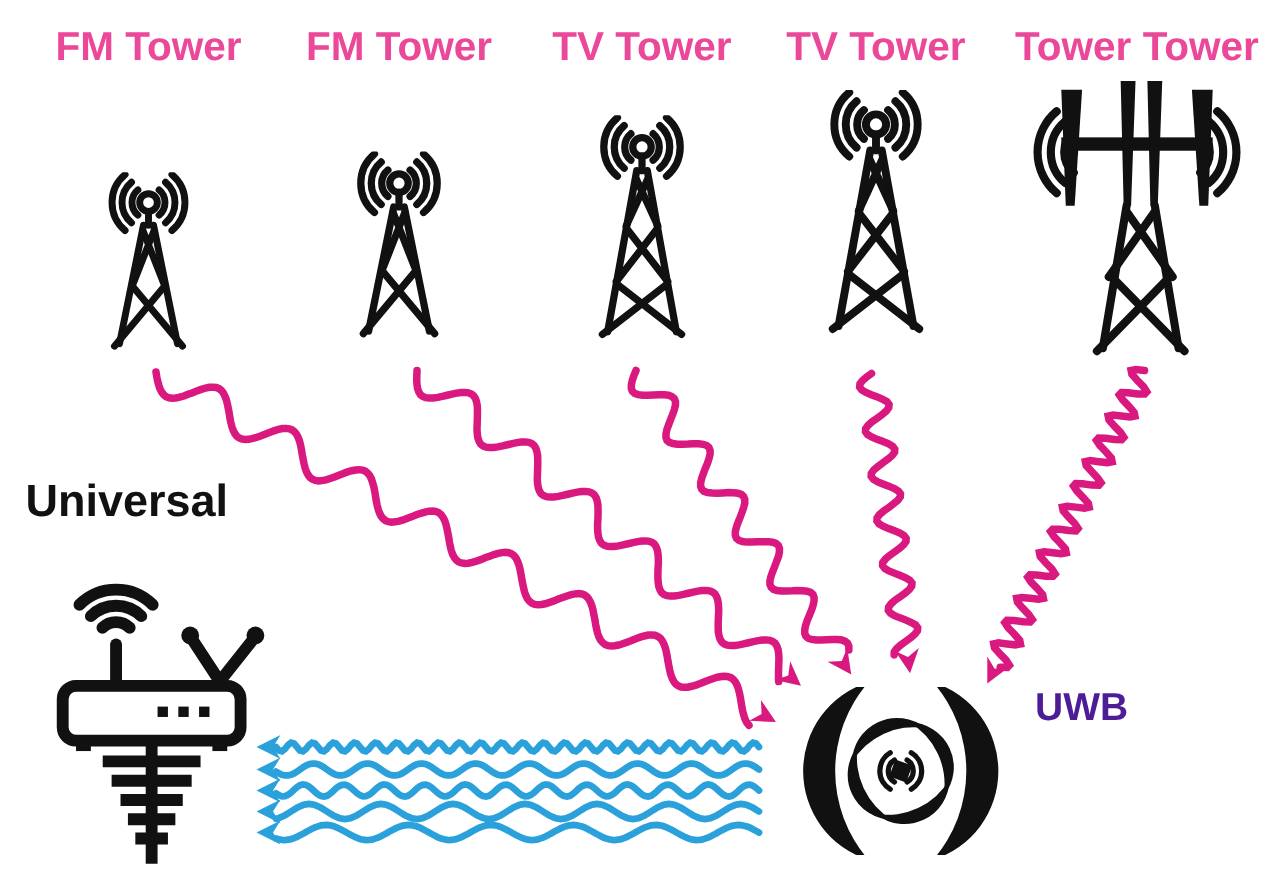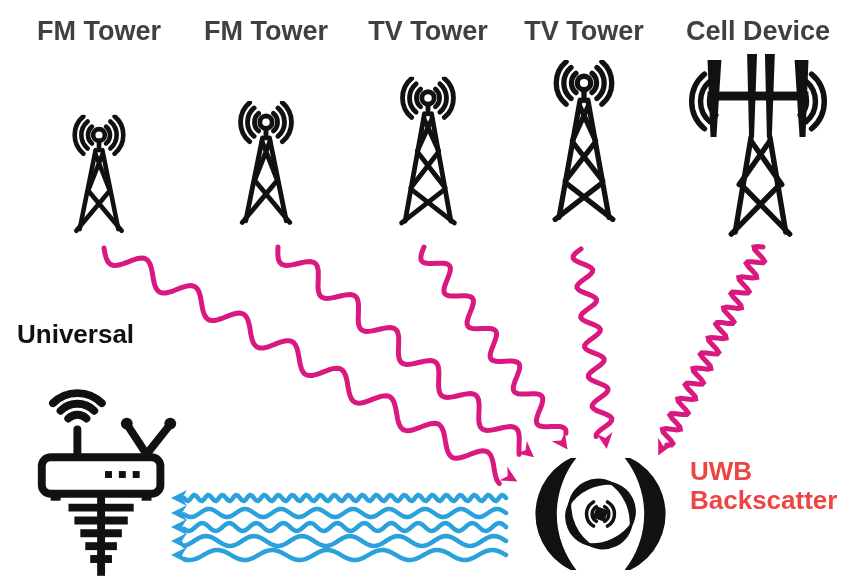--- a/index.html
+++ b/index.html
@@ -1,22 +1,22 @@
 <!DOCTYPE html>
 <html><head>
 <meta charset="utf-8">
 <style>
   html,body{margin:0;padding:0;background:#fff;}
   .stage{position:relative;width:850px;height:580px;background:#ffffff;overflow:hidden;
          font-family:"Liberation Sans", sans-serif;color:#111;}
   .tower-label{position:absolute;transform:translateX(-50%);font-size:27px;font-weight:bold;
-               white-space:nowrap;letter-spacing:0px;color:#404040;}
+               white-space:nowrap;letter-spacing:0px;color:#ec4899;}
   .tower-icon{position:absolute;}
-  .rx-label{position:absolute;left:17px;top:318px;font-size:26px;font-weight:bold;line-height:33px;color:#111;text-align:center;}
-  .dev-label{position:absolute;left:690px;top:457px;font-size:26px;font-weight:bold;line-height:29px;color:#ef4444;}
+  .rx-label{position:absolute;left:17px;top:318px;font-size:30px;font-weight:bold;line-height:33px;color:#111;text-align:center;}
+  .dev-label{position:absolute;left:690px;top:457px;font-size:26px;font-weight:bold;line-height:29px;color:#4c1d95;}
   .wave-layer{position:absolute;left:0;top:0;z-index:1;pointer-events:none;}
   .icon-layer{position:absolute;z-index:2;}
   .sprite{position:absolute;width:0;height:0;overflow:hidden;}
 </style>
 </head>
 <body>
 
 <div class="stage">
 
   <svg class="sprite" xmlns="http://www.w3.org/2000/svg">
@@ -72,21 +72,21 @@
         <path d="M 68,90 L 99,134 M 87,90 L 56,134"></path>
         <path d="M 60,136 L 107,184 M 95,136 L 48,184"></path>
       </g>
     </symbol>
   </svg>
 
   <div class="tower-label" style="left:99px;top:16px">FM Tower</div>
   <div class="tower-label" style="left:266px;top:16px">FM Tower</div>
   <div class="tower-label" style="left:428px;top:16px">TV Tower</div>
   <div class="tower-label" style="left:584px;top:16px">TV Tower</div>
-  <div class="tower-label" style="left:758px;top:16px">Cell Device</div>
+  <div class="tower-label" style="left:758px;top:16px">Tower Tower</div>
 
   <svg class="tower-icon" style="left:57px;top:112px" width="84" height="125" viewBox="0 0 100 142">
       <use href="#sym-tower-sm"></use>
     </svg>
   <svg class="tower-icon" style="left:222px;top:90px" width="88" height="147" viewBox="0 0 100 142">
       <use href="#sym-tower-sm"></use>
     </svg>
   <svg class="tower-icon" style="left:384px;top:67px" width="88" height="171" viewBox="0 0 100 172">
       <use href="#sym-tower-lg"></use>
     </svg>
@@ -161,16 +161,15 @@
     </g>
     <g stroke="#111" stroke-width="3.5" fill="none" stroke-linecap="round">
       <path d="M -7,-12.1 A 14 14 0 0 0 -7,12.1"></path>
       <path d="M 7,-12.1 A 14 14 0 0 1 7,12.1"></path>
       <path d="M -4.2,-7.3 A 8.5 8.5 0 0 0 -4.2,7.3"></path>
       <path d="M 4.2,-7.3 A 8.5 8.5 0 0 1 4.2,7.3"></path>
     </g>
   </svg>
   <div class="dev-label">
     <div>UWB</div>
-    <div>Backscatter</div>
   </div>
 
 </div>
 
 </body></html>

